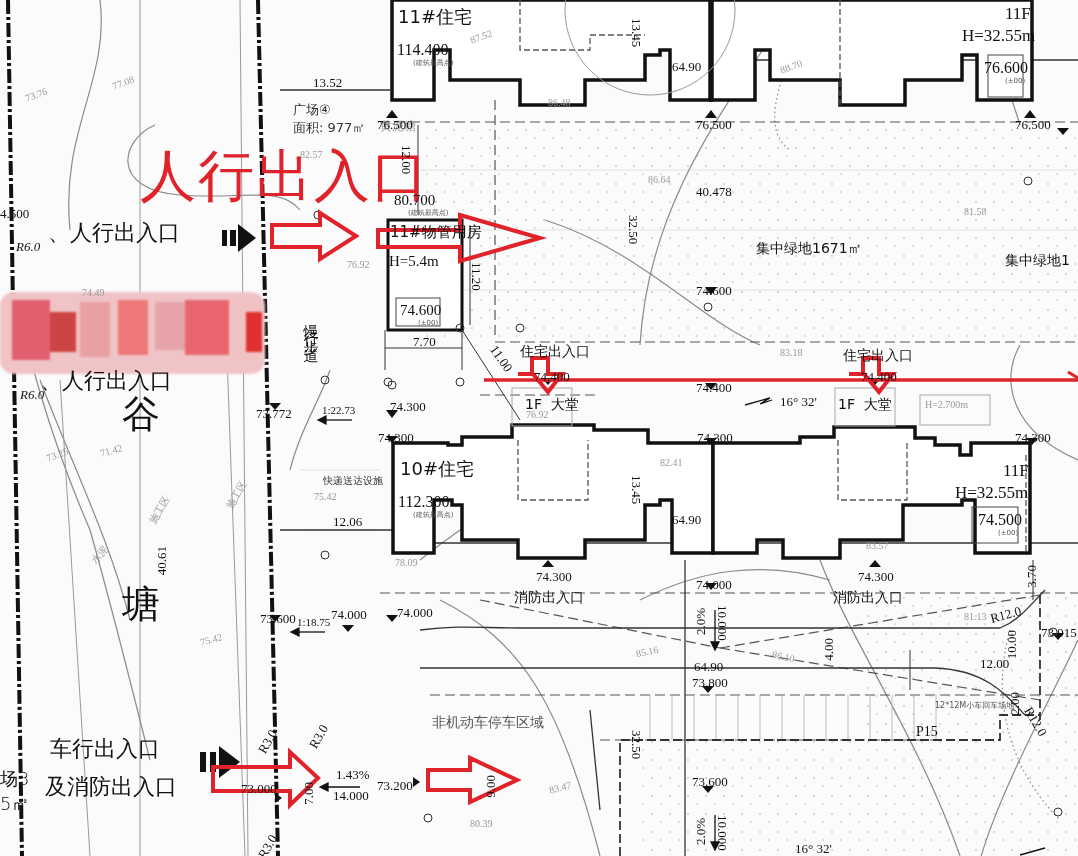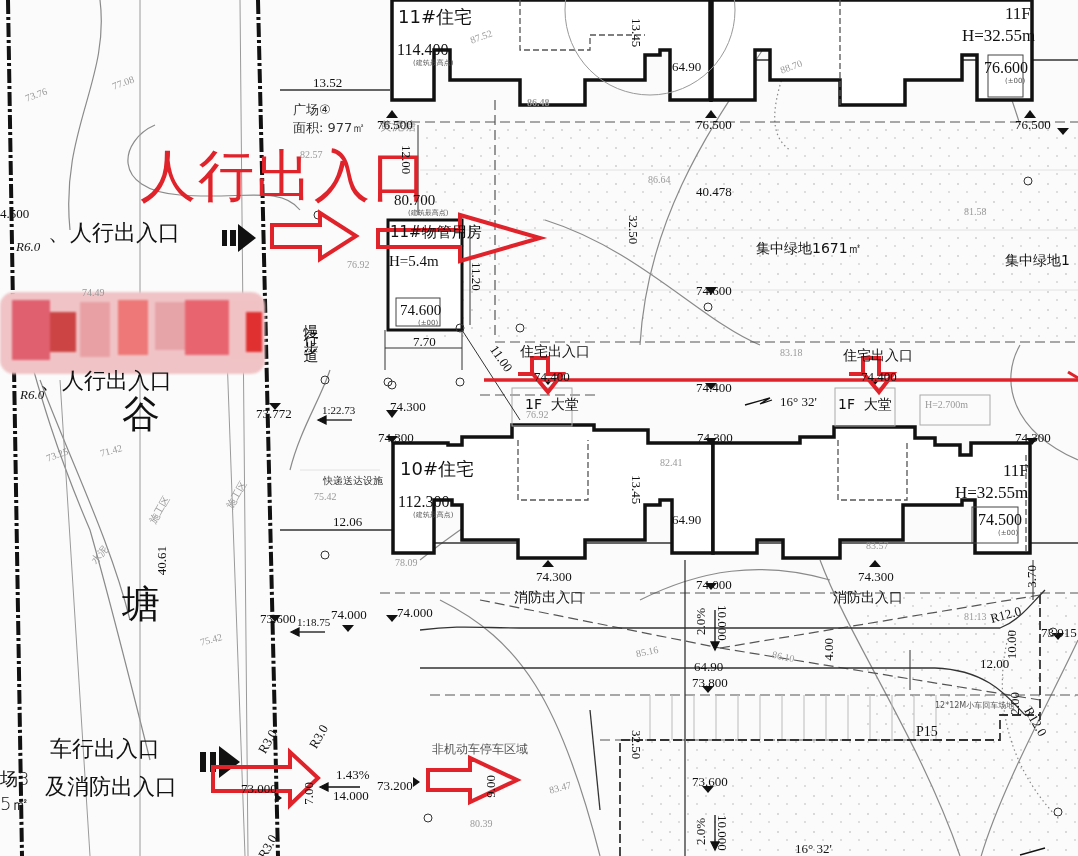--- a/index.html
+++ b/index.html
@@ -304,21 +304,21 @@
 <div class="lbl cn" style="left:520px;top:344px;font-size:14px;">住宅出入口</div>
 <div class="lbl cn" style="left:843px;top:348px;font-size:14px;">住宅出入口</div>
 <div class="lbl cn" style="left:525px;top:397px;font-size:14px;white-space:pre;">1F  大堂</div>
 <div class="lbl cn" style="left:838px;top:397px;font-size:14px;white-space:pre;">1F  大堂</div>
 <div class="lbl cn" style="left:514px;top:590px;font-size:14px;">消防出入口</div>
 <div class="lbl cn" style="left:833px;top:590px;font-size:14px;">消防出入口</div>
 <div class="lbl cn-l" style="left:50px;top:738px;">车行出入口</div>
 <div class="lbl cn-l" style="left:45px;top:776px;">及消防出入口</div>
 <div class="lbl cn-xl" style="left:122px;top:395px;">谷</div>
 <div class="lbl cn-xl" style="left:122px;top:585px;">塘</div>
-<div class="lbl cn-xs" style="left:432px;top:715px;font-size:12px;margin-top:28px;">非机动车停车区域</div>
+<div class="lbl cn-xs" style="left:432px;top:715px;font-size:14px;">非机动车停车区域</div>
 <div class="lbl cn-xs" style="left:935px;top:702px;font-size:8px;">12*12M小车回车场地</div>
 <div class="lbl elev" style="left:916px;top:725px;font-size:14px;">P15</div>
 <div class="lbl cn-l" style="left:0;top:770px;font-size:18px;">场3</div>
 <div class="lbl cn-l" style="left:0;top:795px;font-size:18px;">5㎡</div>
 <div class="lbl spot" style="left:145px;top:505px;transform:rotate(-60deg);">施工区</div>
 <div class="lbl spot" style="left:222px;top:490px;transform:rotate(-60deg);">施工区</div>
 <div class="lbl spot" style="left:90px;top:550px;transform:rotate(-50deg);">水泥</div>
 <div class="lbl spot" style="left:925px;top:400px;">H=2.700m</div>
 <div class="lbl spot" style="left:380px;top:120px;font-size:12px;">黄泥塘</div>
 
@@ -375,21 +375,21 @@
 <div class="lbl dim" style="left:336px;top:768px;">1.43%</div>
 <div class="lbl dim" style="left:333px;top:789px;">14.000</div>
 <div class="lbl dim vert" style="left:694px;top:608px;transform:rotate(180deg);">2.0%</div>
 <div class="lbl dim vert" style="left:716px;top:605px;">10.000</div>
 <div class="lbl dim vert" style="left:694px;top:818px;transform:rotate(180deg);">2.0%</div>
 <div class="lbl dim vert" style="left:716px;top:815px;">10.000</div>
 <div class="lbl dim" style="left:780px;top:395px;">16° 32'</div>
 <div class="lbl dim" style="left:795px;top:842px;">16° 32'</div>
 
 <div class="lbl spot" style="left:470px;top:32px;transform:rotate(-20deg);">87.52</div>
-<div class="lbl spot" style="left:527px;top:98px;font-weight:bold;">86.48</div>
+<div class="lbl spot" style="left:548px;top:98px;">86.48</div>
 <div class="lbl spot" style="left:648px;top:175px;">86.64</div>
 <div class="lbl spot" style="left:780px;top:62px;transform:rotate(-20deg);">88.70</div>
 <div class="lbl spot" style="left:964px;top:207px;">81.58</div>
 <div class="lbl spot" style="left:112px;top:78px;transform:rotate(-20deg);">77.08</div>
 <div class="lbl spot" style="left:25px;top:90px;transform:rotate(-20deg);">73.76</div>
 <div class="lbl spot" style="left:300px;top:150px;">82.57</div>
 <div class="lbl spot" style="left:347px;top:260px;">76.92</div>
 <div class="lbl spot" style="left:82px;top:288px;">74.49</div>
 <div class="lbl spot" style="left:46px;top:450px;transform:rotate(-20deg);">73.25</div>
 <div class="lbl spot" style="left:100px;top:446px;transform:rotate(-15deg);">71.42</div>

